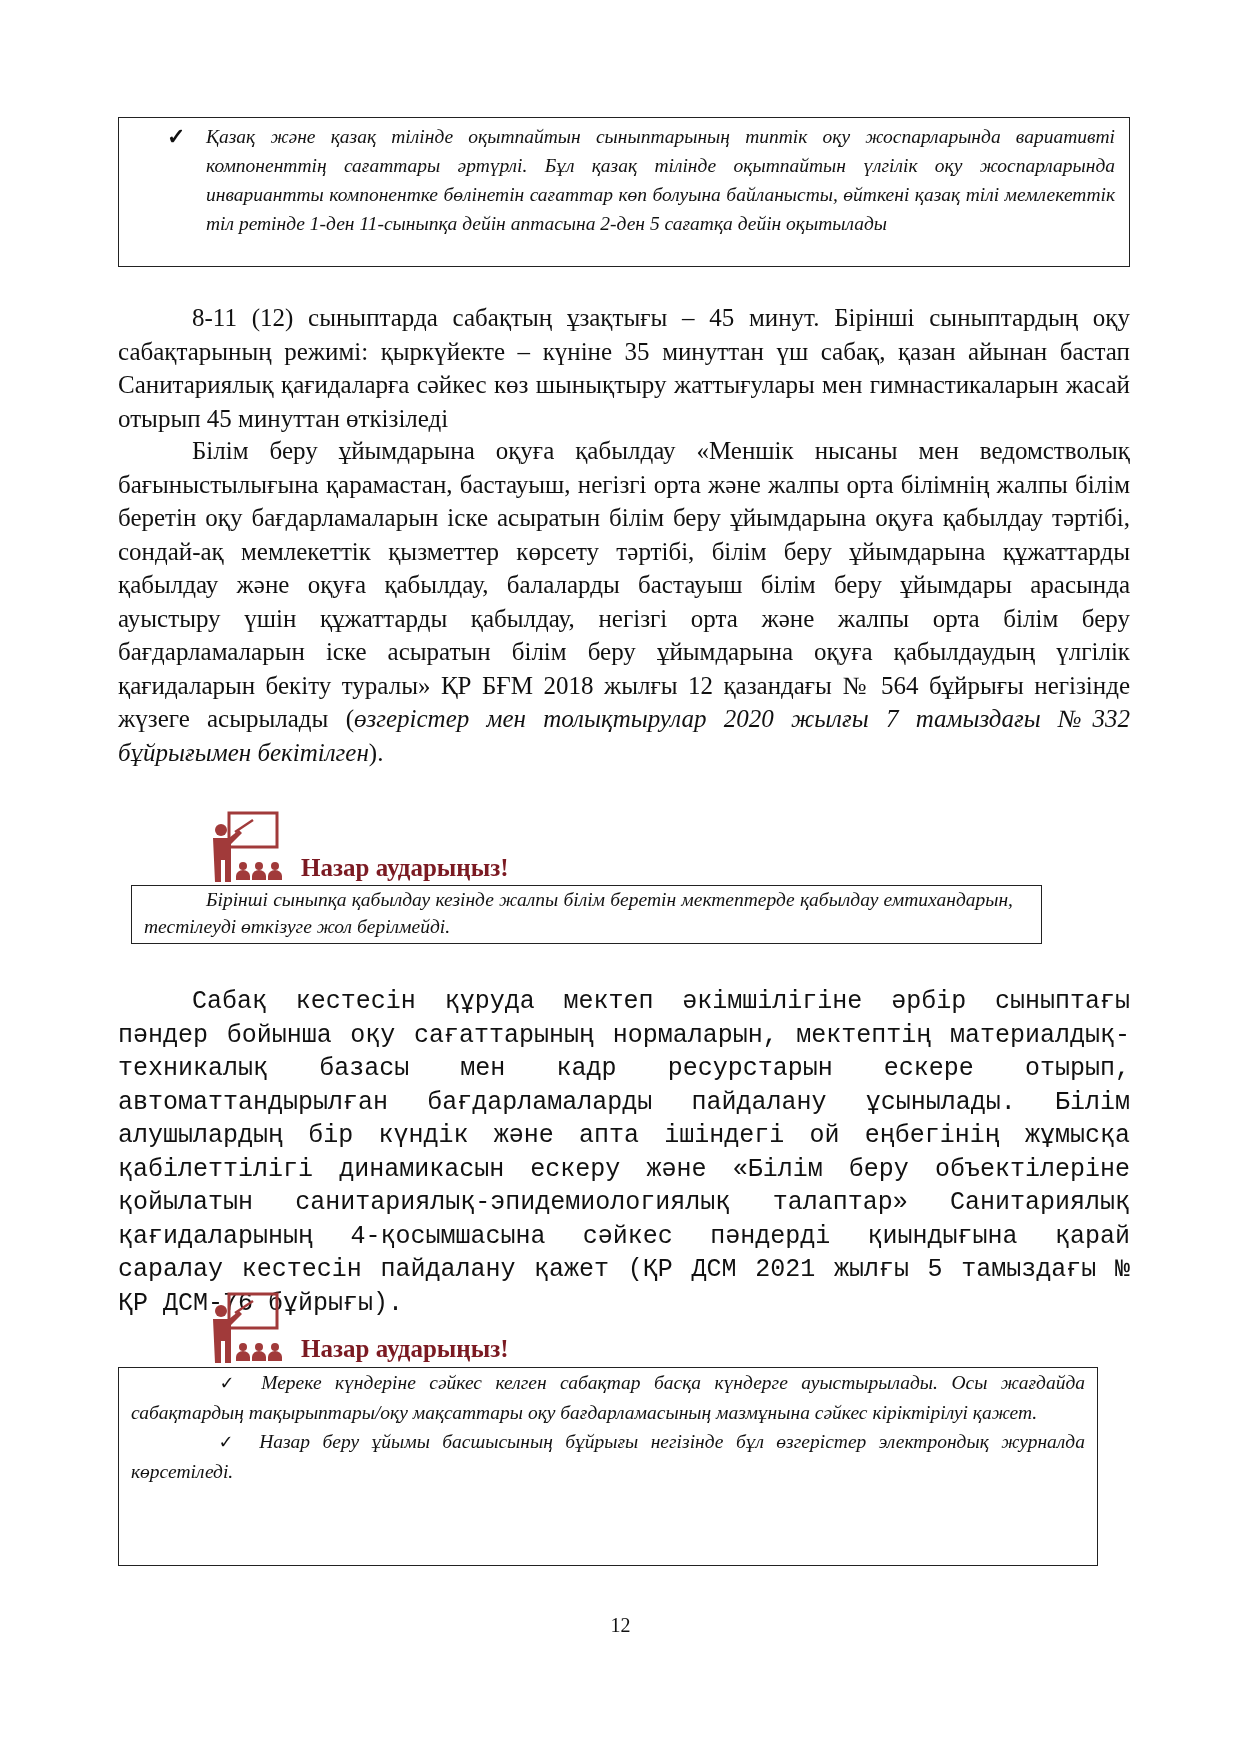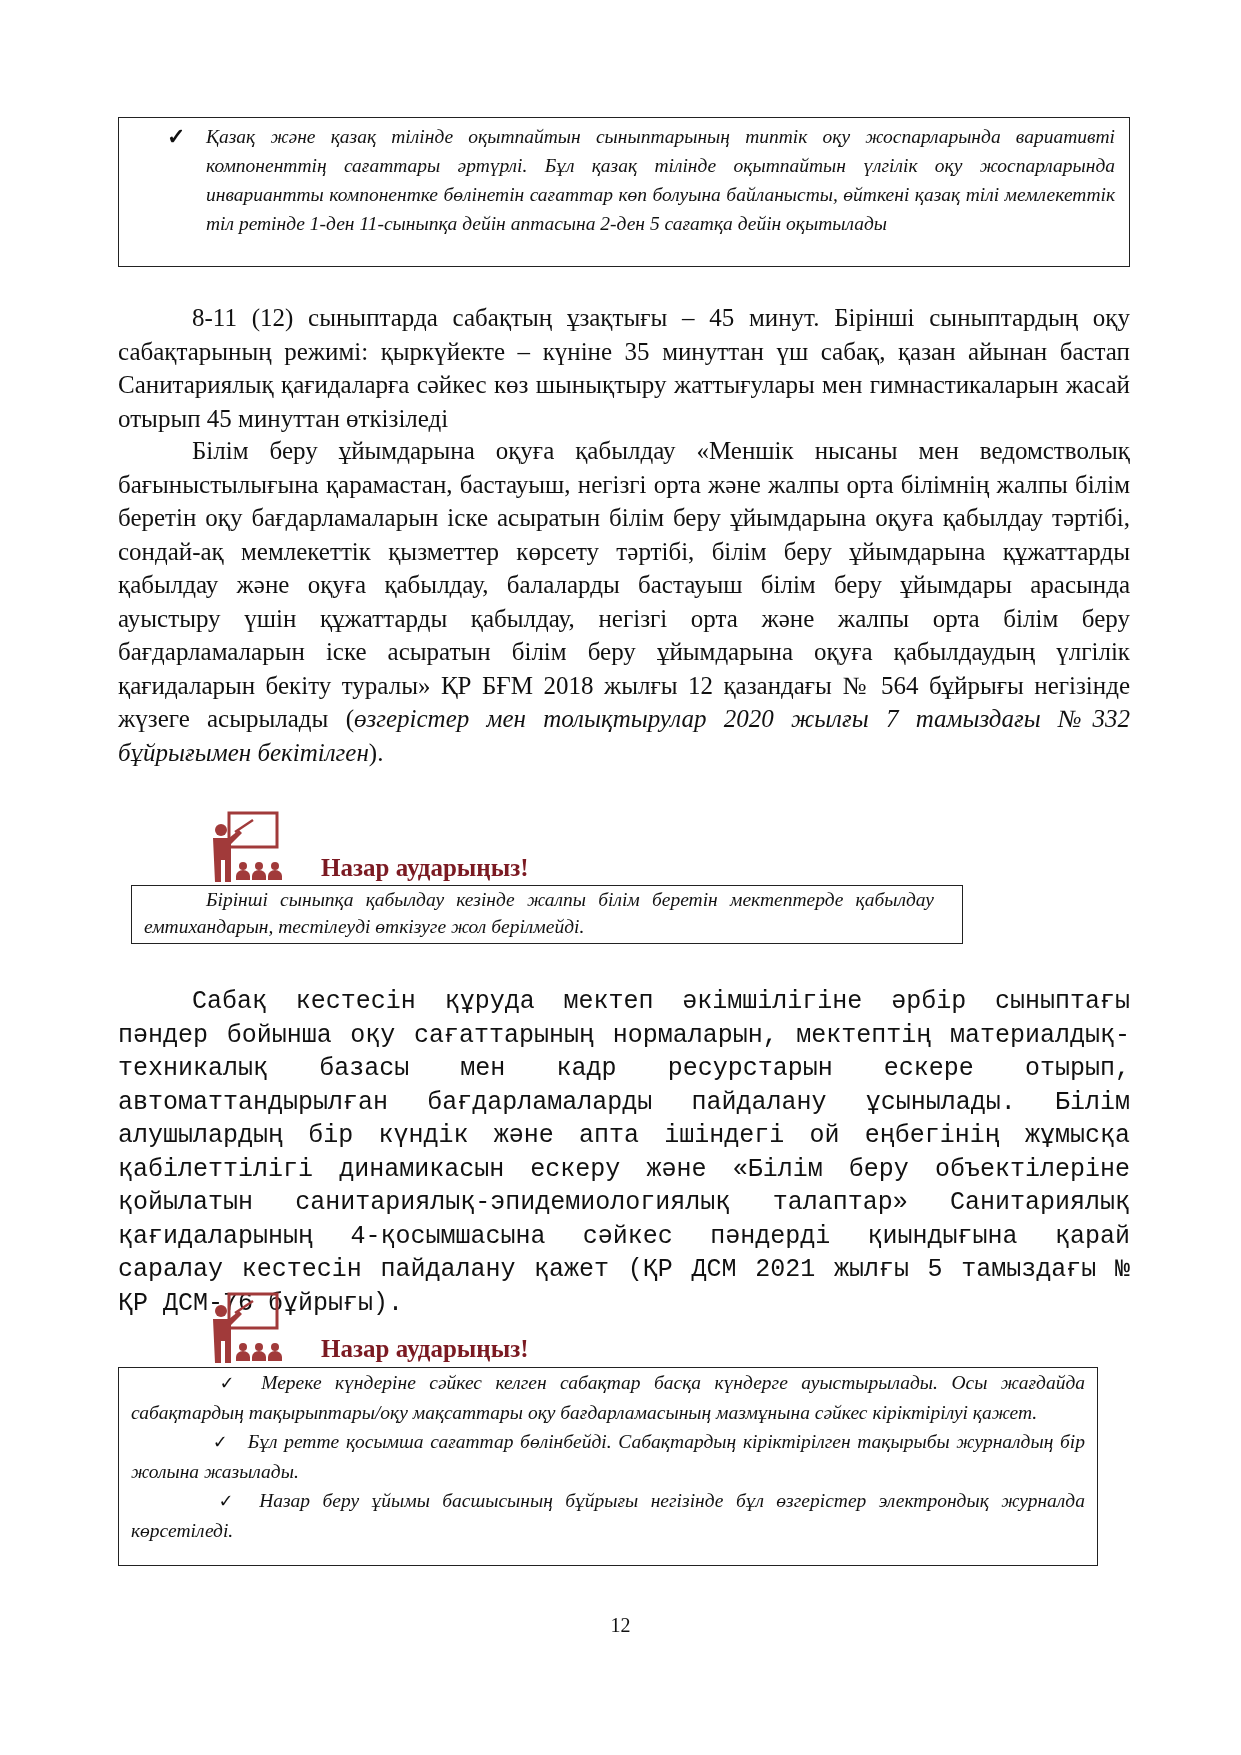--- a/index.html
+++ b/index.html
@@ -13,28 +13,28 @@
   #box1 .check { position: absolute; left: 48px; top: 4px; font-style: normal; font-size: 22px; font-weight: bold; }
 
   .para { position: absolute; left: 118px; width: 1012px; font-size: 25px; line-height: 33.5px; text-align: justify; text-align-last: left; }
   .para .indent { display: inline-block; width: 74px; }
   .para .ital { font-style: italic; }
 
   #p1 { top: 301px; }
   #p2 { top: 434px; }
   #p3 { top: 985px; font-family: Liberation Mono, monospace; }
 
-  .attention { position: absolute; left: 205px; height: 78px; display: flex; align-items: flex-end; gap: 20px; }
+  .attention { position: absolute; left: 205px; height: 78px; display: flex; align-items: flex-end; }
   .attention svg { width: 84px; height: 74px; }
   .attention .att-label { color: #7b1a22; font-weight: bold; font-size: 25px; margin-left: 12px; margin-bottom: 2px;
                           font-family: "Liberation Serif", "DejaVu Serif", serif; }
   #att1 { top: 806px; }
   #att2 { top: 1287px; }
 
-  #box2 { left: 131px; top: 885px; width: 832px; height: 59px; padding: 0 28px 0 12px; font-size: 19.5px; line-height: 27px; }
+  #box2 { left: 131px; top: 885px; width: 911px; height: 59px; padding: 0 28px 0 12px; font-size: 19.5px; line-height: 27px; }
   #box2 .indent { display: inline-block; width: 62px; }
 
   #box3 { left: 118px; top: 1367px; width: 980px; height: 199px; padding: 0 12px 0 12px; font-size: 19.5px; line-height: 29px; }
   #box3 .item-line { display: block; }
   #box3 .indent { display: inline-block; width: 80px; }
   #box3 .check { font-style: normal; font-size: 18px; margin-right: 18px; }
 
   #page-number { position: absolute; top: 1614px; left: 0; width: 1241px; text-align: center; font-size: 20px; }
 </style>
 </head>
@@ -95,20 +95,17 @@
     </g>
   </svg>
   <span class="att-label">Назар аударыңыз!</span>
 </div>
 
 <div id="box3" class="box box-italic">
   <div class="item-line">
     <span class="indent"></span><span class="check">✓</span><span>Мереке күндеріне сәйкес келген сабақтар басқа күндерге ауыстырылады. Осы жағдайда сабақтардың тақырыптары/оқу мақсаттары оқу бағдарламасының мазмұнына сәйкес кіріктірілуі қажет.</span>
   </div>
   <div class="item-line">
-    <span class="indent"></span><span class="check">✓</span><span>Бұл ретте қосымша сағаттар бөлінбейді. Сабақтардың кіріктірілген тақырыбы журналдың бір жолына жазылады.</span>
-  </div>
-  <div class="item-line">
     <span class="indent"></span><span class="check">✓</span><span>Назар беру ұйымы басшысының бұйрығы негізінде бұл өзгерістер электрондық журналда көрсетіледі.</span>
   </div>
 </div>
 
 <div id="page-number">12</div>
 
 </body></html>

